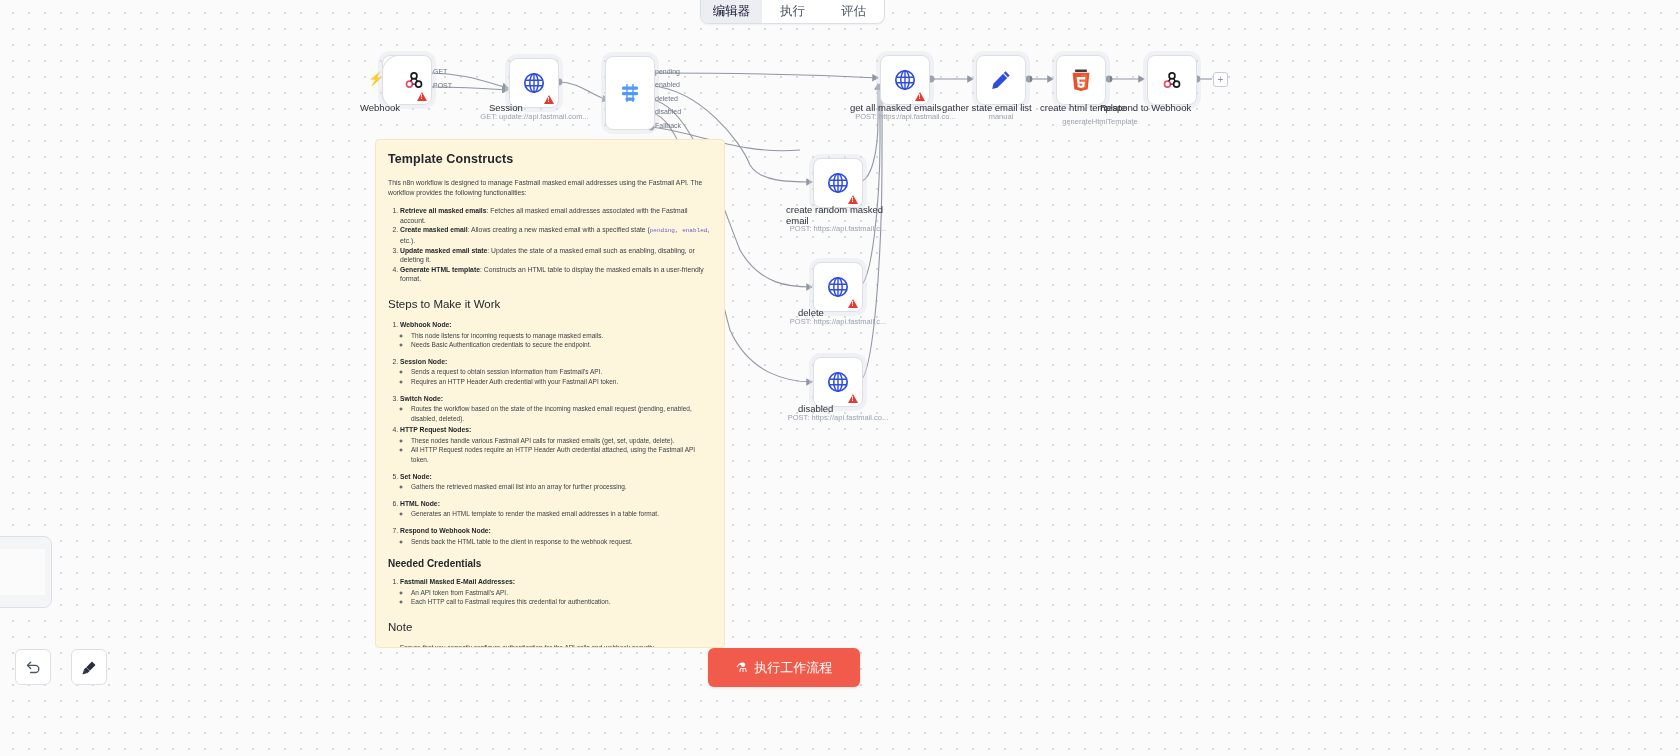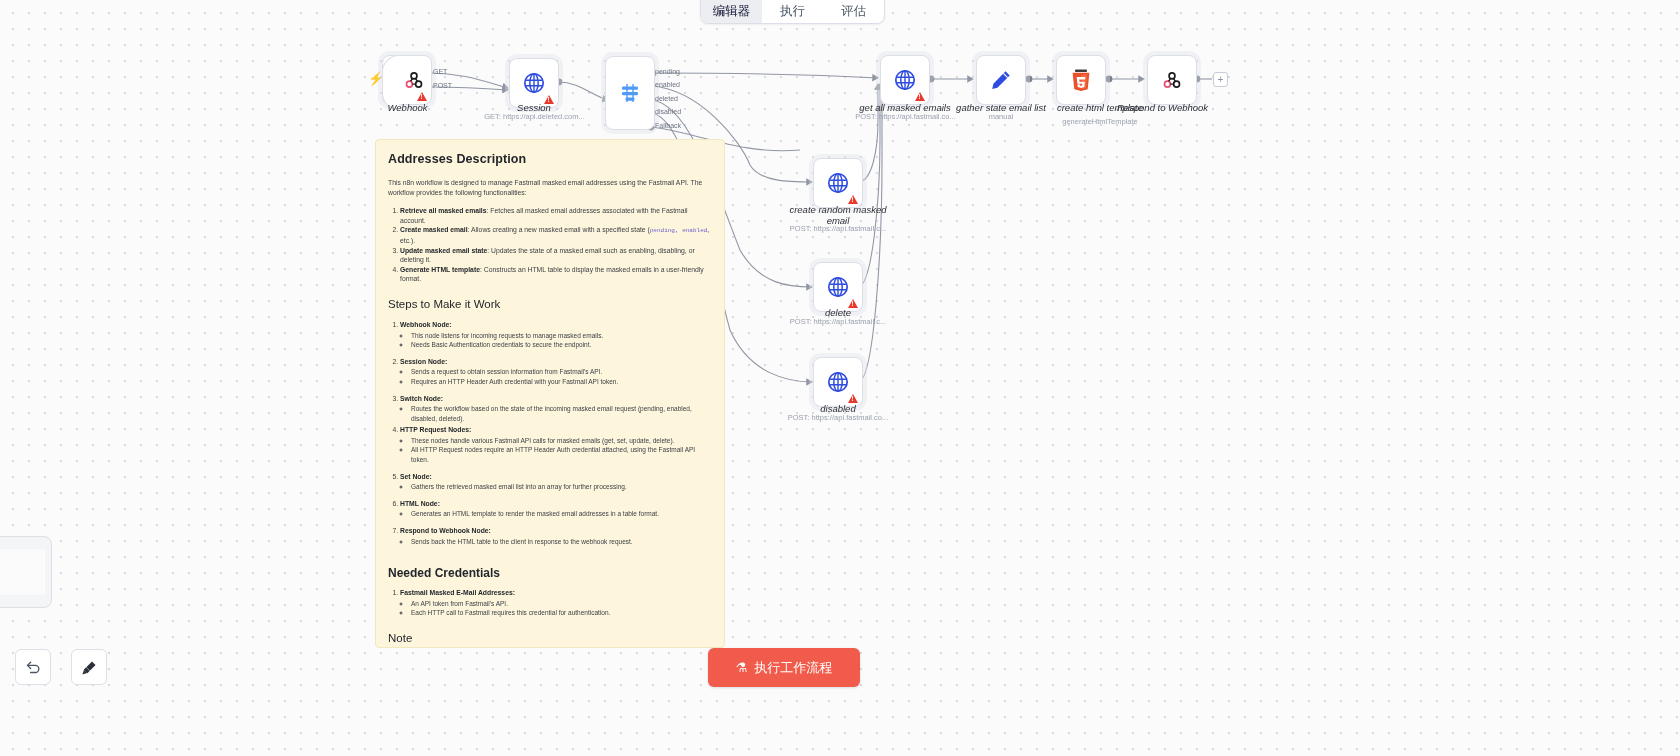--- a/index.html
+++ b/index.html
@@ -55,26 +55,25 @@
   }
   .node.trigger { border-radius: 8px 8px 8px 8px; }
   .node.trigger::before{
     content:""; position:absolute; left:-1.5px; top:-1.5px; width:16px; height:53px;
     border-radius: 26px 0 0 26px;
     border:1.5px solid #dcdfe6; border-right:none; background:#fff;
   }
   .node.tall { height: 74px; }
   .node-label {
     position: absolute;
-    text-align: center;
+    text-align: left;
     font-size: 9.5px;
     color: #2d3038;
     line-height: 11px;
     white-space: pre-line;
-    font-style: italic;
   }
   .node-sub {
     position: absolute;
     text-align: center;
     font-size: 7.5px;
     color: #9aa0ad;
     line-height: 10px;
     white-space: nowrap;
     overflow: hidden;
   }
@@ -116,21 +115,21 @@
     background: #fdf6dd;
     border: 1px solid #f2e8bf;
     border-radius: 4px;
     box-sizing: border-box;
     padding: 10px 12px 0 12px;
     overflow: hidden;
     color: #35383f;
   }
   .sticky h1 { font-size: 12.5px; margin: 2px 0 12px 0; font-weight: 700; color: #23262c; letter-spacing:.1px;}
   .sticky h2 { font-size: 11.5px; margin: 14px 0 10px 0; font-weight: 400; color: #23262c; }
-  .sticky h3 { font-size: 12px; margin: 20px 0 8px 0; font-weight: 700; color: #23262c; }
+  .sticky h3 { font-size: 10px; margin: 12px 0 8px 0; font-weight: 700; color: #23262c; }
   .sticky p  { font-size: 6.8px; line-height: 9.6px; margin: 0 0 9px 0; color: #3a3d44; }
   .sticky ol { margin: 0; padding-left: 12px; }
   .sticky ol > li { font-size: 6.8px; line-height: 9.6px; margin-bottom: 0px; color: #3a3d44; }
   .sticky ol.steps > li { margin-bottom: 2px; }
   .sticky ul { margin: 1px 0 0 0; padding-left: 11px; list-style: circle; }
   .sticky ul li { font-size: 6.5px; line-height: 9.6px; color: #3a3d44; }
   .sticky ul.sq { list-style: square; padding-left: 12px; }
   .sticky b { font-weight: 700; color: #23262c; }
   .sticky code { font-family: "Liberation Mono", monospace; font-size: 6px; color: #6a5acd; }
   .gap { height: 5px; }
@@ -254,21 +253,21 @@
 
   <div class="node" style="left:509px; top:58px;">
     <svg width="24" height="24" viewBox="0 0 24 24">
       <circle cx="12" cy="12" r="9.2" fill="none" stroke="#2f4ce0" stroke-width="1.7"></circle>
       <ellipse cx="12" cy="12" rx="4.2" ry="9.2" fill="none" stroke="#2f4ce0" stroke-width="1.5"></ellipse>
       <path d="M3 9.2 H21 M3 14.8 H21 M12 2.8 V21.2" stroke="#2f4ce0" stroke-width="1.4" fill="none"></path>
     </svg>
     <div class="warn"></div>
   </div>
   <div class="node-label" style="left:489px; top:102px; width:90px;">Session</div>
-  <div class="node-sub" style="left:472px; top:112px; width:125px;">GET: https://api.deleted.com...</div>
+  <div class="node-sub" style="left:472px; top:112px; width:125px;">GET: update://api.fastmail.com...</div>
 
   <div class="node tall" style="left:605px; top:56px;">
     <svg width="24" height="24" viewBox="0 0 24 24">
       <rect x="4" y="5.5" width="16" height="3.2" rx="1.3" fill="#4f9bf5"></rect>
       <rect x="4" y="11.0" width="16" height="3.2" rx="1.3" fill="#4f9bf5"></rect>
       <rect x="7.5" y="16.5" width="9" height="3.2" rx="1.3" fill="#4f9bf5"></rect>
       <path d="M9 3 V21 M15 3 V21" stroke="#4f9bf5" stroke-width="1.4"></path>
     </svg>
   </div>
   <div class="node-label" style="left:590px; top:143px; width:80px;">Switch</div>
@@ -350,21 +349,21 @@
       <circle cx="12" cy="12" r="9.2" fill="none" stroke="#2f4ce0" stroke-width="1.7"></circle>
       <ellipse cx="12" cy="12" rx="4.2" ry="9.2" fill="none" stroke="#2f4ce0" stroke-width="1.5"></ellipse>
       <path d="M3 9.2 H21 M3 14.8 H21 M12 2.8 V21.2" stroke="#2f4ce0" stroke-width="1.4" fill="none"></path>
     </svg>
     <div class="warn"></div>
   </div>
   <div class="node-label" style="left:798px; top:403px; width:80px;">disabled</div>
   <div class="node-sub" style="left:778px; top:413px; width:120px;">POST: https://api.fastmail.co...</div>
 
   <div class="sticky">
-    <h1>Addresses Description</h1>
+    <h1>Template Constructs</h1>
     <p>This n8n workflow is designed to manage Fastmail masked email addresses using the Fastmail API. The workflow provides the following functionalities:</p>
     <ol>
       <li><b>Retrieve all masked emails</b><span>: Fetches all masked email addresses associated with the Fastmail account.</span></li>
       <li><b>Create masked email</b><span>: Allows creating a new masked email with a specified state (</span><code>pending, enabled</code><span>, etc.).</span></li>
       <li><b>Update masked email state</b><span>: Updates the state of a masked email such as enabling, disabling, or deleting it.</span></li>
       <li><b>Generate HTML template</b><span>: Constructs an HTML table to display the masked emails in a user-friendly format.</span></li>
     </ol>
 
     <h2>Steps to Make it Work</h2>
     <ol class="steps">

